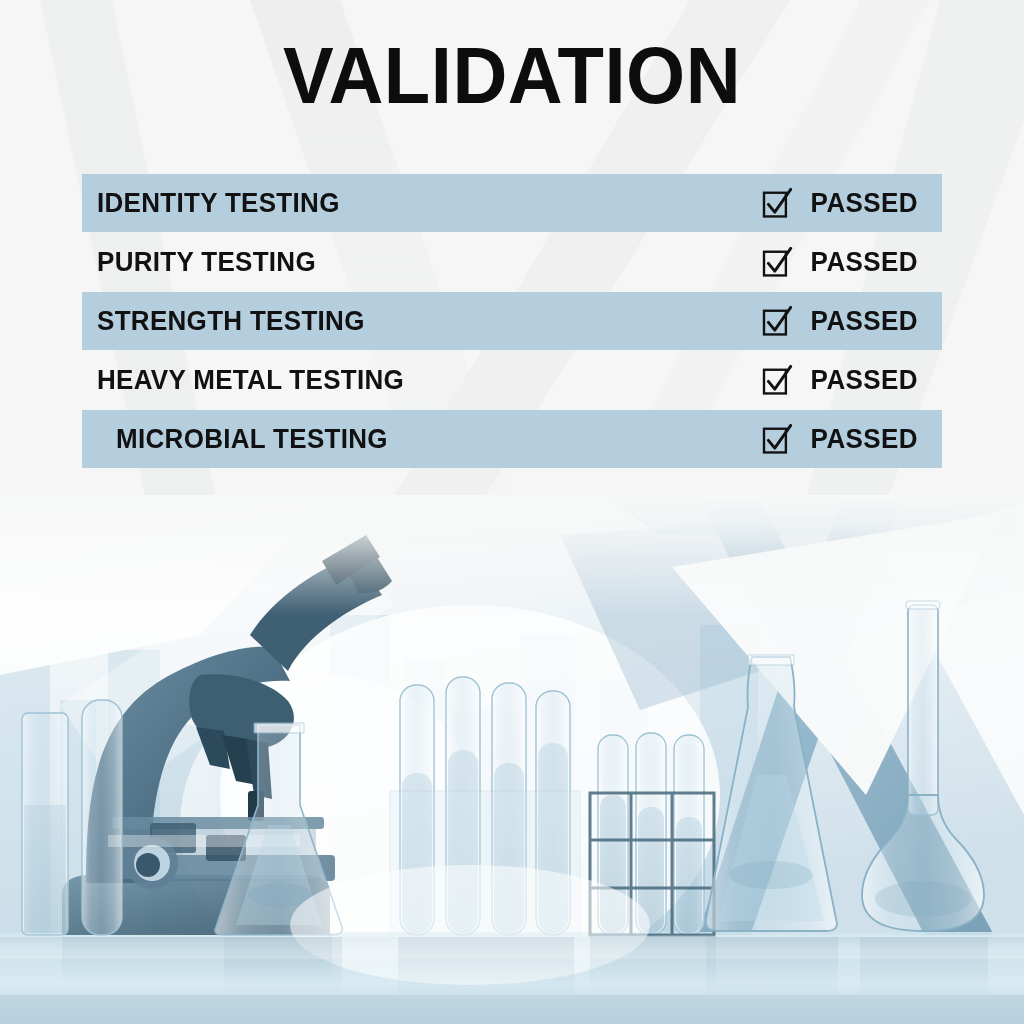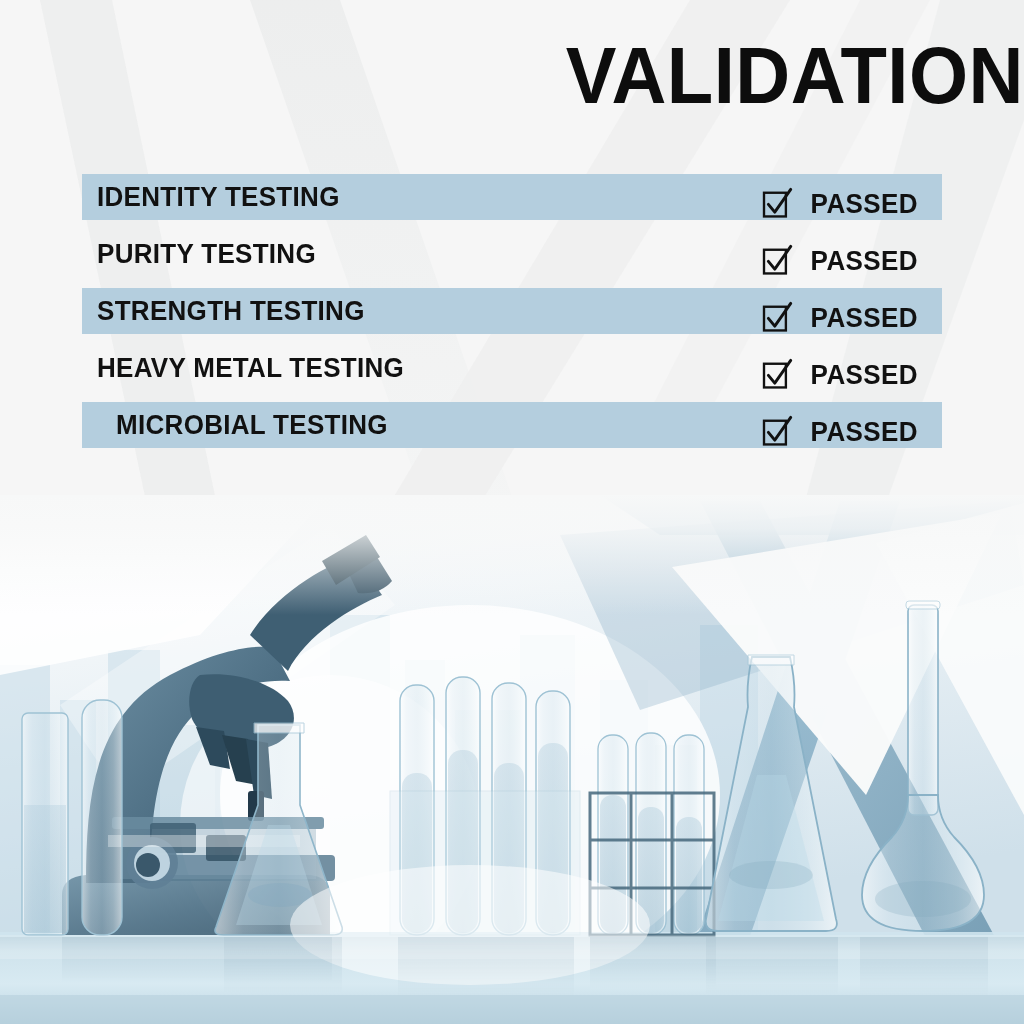--- a/index.html
+++ b/index.html
@@ -12,21 +12,21 @@
   }
 
   #stage { position:absolute; inset:0; width:1024px; height:1024px; overflow:hidden; }
 
   
   .bg-ribbons { position:absolute; inset:0; z-index:0; }
 
   
   .title-wrap {
     position:absolute; left:0; right:0; top:38px; z-index:5;
-    text-align:right;
+    text-align:center;
   }
   .title {
     font-size:76px;
     font-weight:bold;
     letter-spacing:0.5px;
     color:#0d0d0d;
     line-height:1;
     font-family:"Liberation Sans", sans-serif;
     transform:scaleY(1.05);
   }
@@ -34,22 +34,22 @@
   
   .checklist {
     position:absolute;
     left:82px;
     top:174px;
     width:860px;
     z-index:6;
   }
   .row {
     position:relative;
-    height:46px;
-    margin-bottom:11px;
+    height:58px;
+    margin-bottom:1px;
     display:flex;
     align-items:center;
     padding-left:15px;
     padding-right:0px;
   }
   .row.shaded { background:#b4cede; }
   .row.plain  { background:transparent; }
   .row.indent { padding-left:34px; }
 
   .row-label {
@@ -60,21 +60,21 @@
     white-space:nowrap;
     transform:scaleY(1.04);
     transform-origin:left center;
   }
 
   .status {
     position:absolute;
     right:24px;
     top:0; bottom:0;
     display:flex;
-    align-items:flex-end;
+    align-items:center;
     gap:18px;
   }
   .check-icon { display:block; width:31px; height:33px; flex:none; }
   .status-label {
     font-size:26px;
     font-weight:bold;
     color:#111;
     letter-spacing:0.4px;
     transform:scaleY(1.04);
   }

